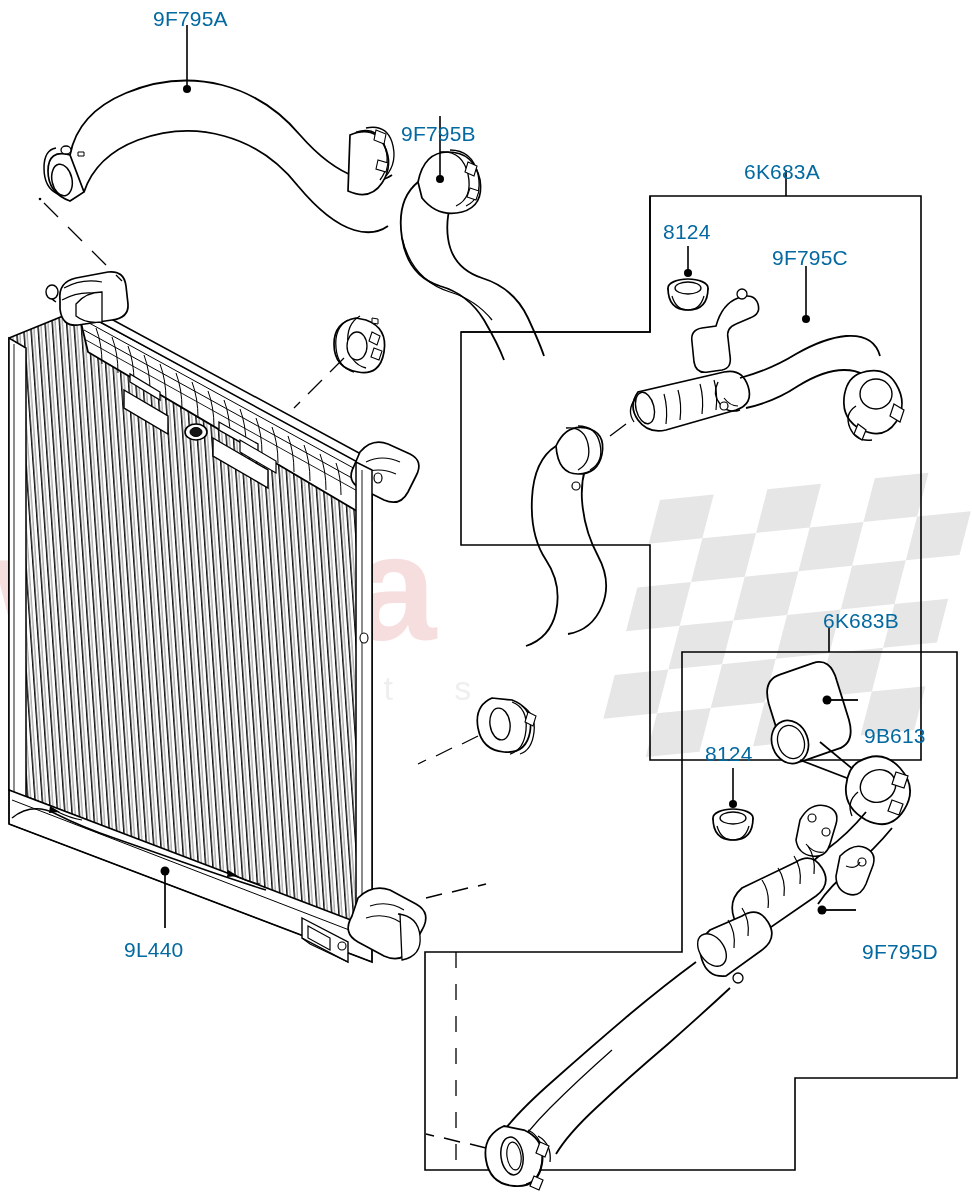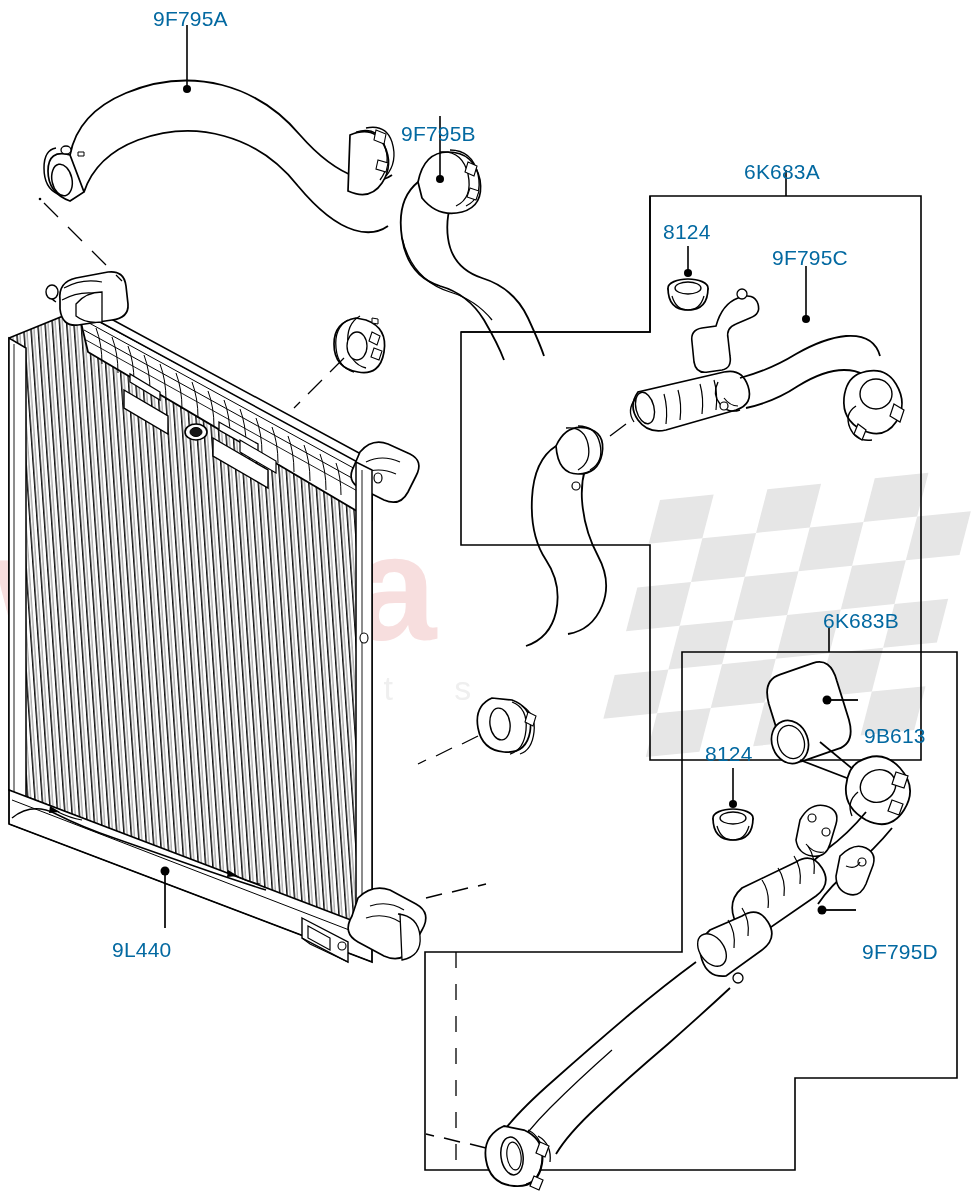--- a/index.html
+++ b/index.html
@@ -400,15 +400,15 @@
   <div class="lbl" style="left:772px;top:246px;">9F795C</div>
 
   <div class="lbl" style="left:823px;top:609px;">6K683B</div>
 
   <div class="lbl" style="left:864px;top:724px;">9B613</div>
 
   <div class="lbl" style="left:705px;top:742px;">8124</div>
 
   <div class="lbl" style="left:862px;top:940px;">9F795D</div>
 
-  <div class="lbl" style="left:112px;top:938px;">9L440</div>
+  <div class="lbl" style="left:124px;top:938px;">9L440</div>
 
 </div>
 
 </body></html>

